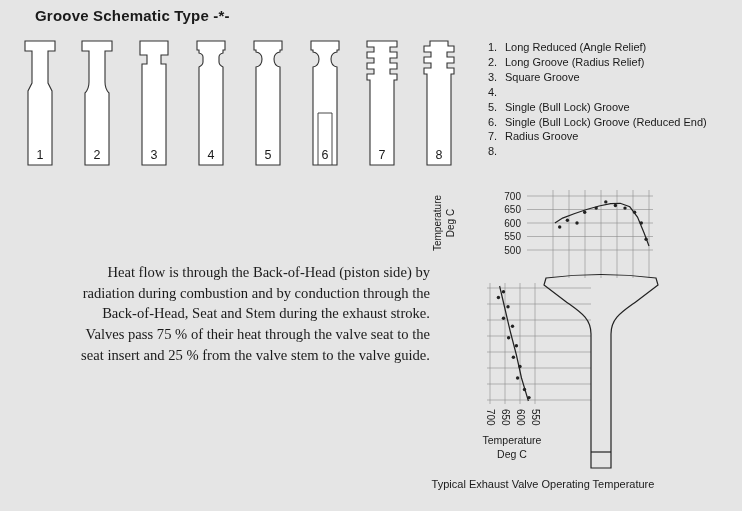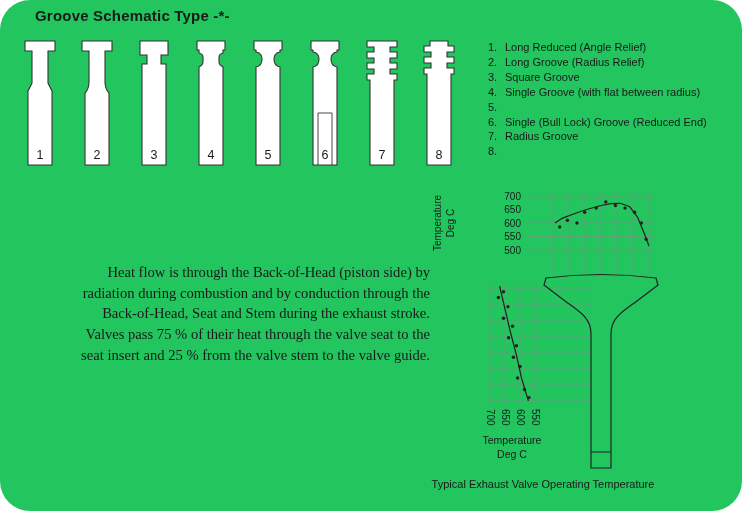--- a/index.html
+++ b/index.html
@@ -1,17 +1,17 @@
 <!DOCTYPE html>
 <html><head>
 <meta charset="utf-8">
 <style>
   html,body{margin:0;padding:0;background:#fff;}
-  .page{position:relative;width:742px;height:511px;background:#22c55e;
-        font-family:"Liberation Sans",sans-serif;color:#1a1a1a;overflow:hidden;border-radius:30px;}
+  .page{position:relative;width:742px;height:511px;background:#e5e5e5;
+        font-family:"Liberation Sans",sans-serif;color:#1a1a1a;overflow:hidden;}
   .title{position:absolute;left:35px;top:7px;font-size:15px;font-weight:bold;letter-spacing:.2px;}
   .valve-row{position:absolute;left:18px;top:38px;display:flex;gap:13px;}
   .valve-row svg{display:block;}
   .legend{position:absolute;left:488px;top:40px;width:252px;font-size:11px;line-height:14.9px;}
   .legend-item{display:flex;}
   .legend-num{width:17px;flex:none;}
   .para{position:absolute;left:64px;top:262px;width:366px;
         font-family:"Liberation Serif",serif;font-size:14.6px;line-height:1.42;text-align:right;}
   .diagram{position:absolute;left:415px;top:178px;}
   svg text{font-family:"Liberation Sans",sans-serif;fill:#1a1a1a;}
@@ -71,24 +71,24 @@
     <div class="legend-item">
         <span class="legend-num">2.</span>
         <span>Long Groove (Radius Relief)</span>
       </div>
     <div class="legend-item">
         <span class="legend-num">3.</span>
         <span>Square Groove</span>
       </div>
     <div class="legend-item">
         <span class="legend-num">4.</span>
-        <span>Single Groove (with flat between radius)</span>
       </div>
     <div class="legend-item">
         <span class="legend-num">5.</span>
+        <span>Single (Bull Lock) Groove</span>
       </div>
     <div class="legend-item">
         <span class="legend-num">6.</span>
         <span>Single (Bull Lock) Groove (Reduced End)</span>
       </div>
     <div class="legend-item">
         <span class="legend-num">7.</span>
         <span>Radius Groove</span>
       </div>
     <div class="legend-item">

